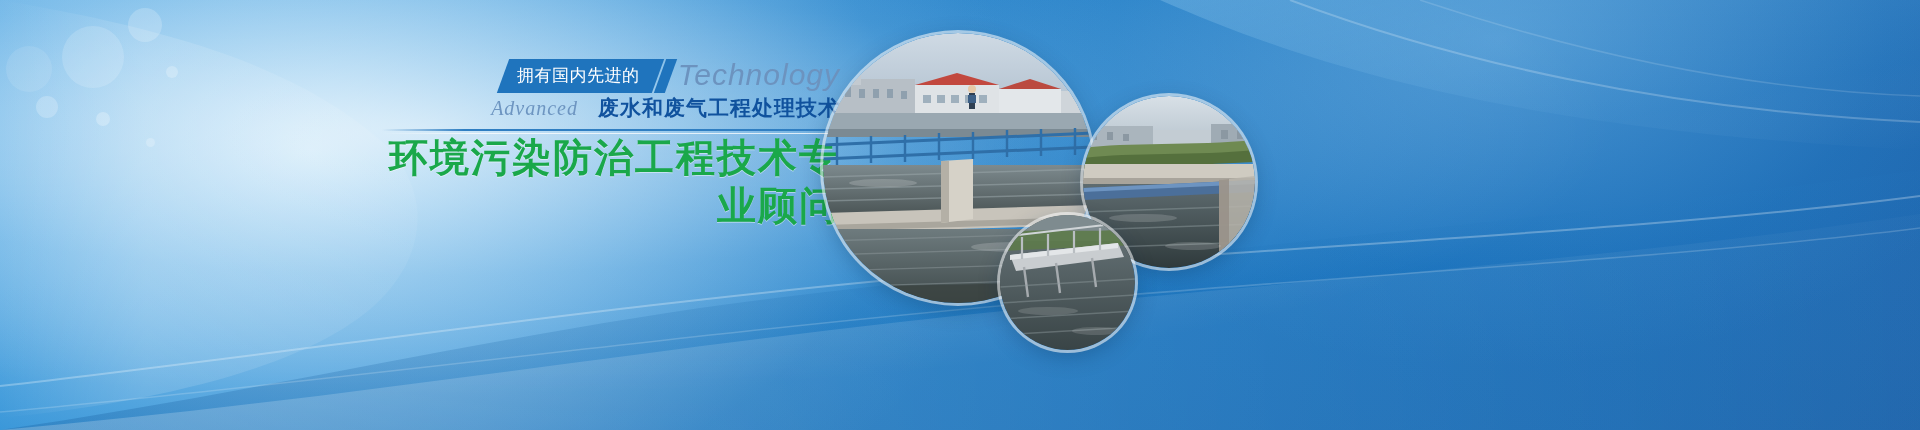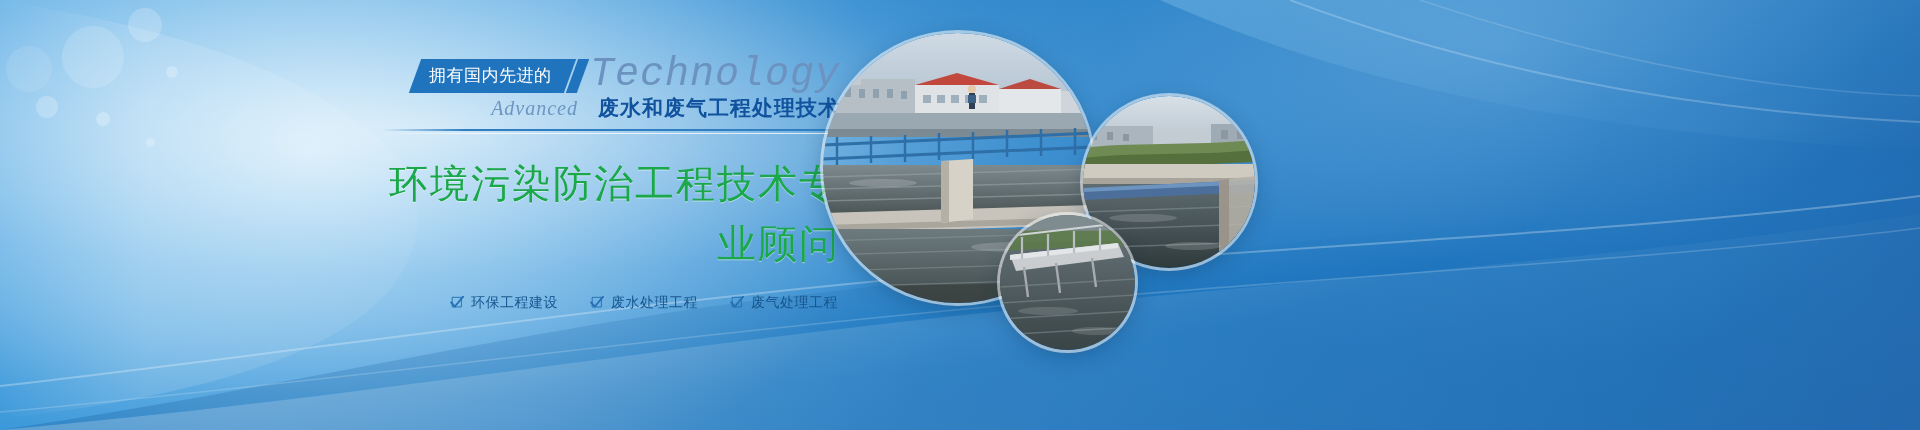--- a/index.html
+++ b/index.html
@@ -56,23 +56,23 @@
   .tag span { display:inline-block; transform:skewX(20deg); }
   .tag:after{
     content:"";
     position:absolute;
     right:-13px; top:0;
     width:11px; height:34px;
     background:#1f74bd;
     transform:skewX(0deg);
   }
   .tech {
-    font-family:Liberation Mono, monospace;
+    font-family:Liberation Sans, sans-serif;
     font-style:italic;
-    font-size:40px;
+    font-size:30px;
     line-height:38px;
     color:#6c93bf;
     margin-left:20px;
     letter-spacing:1px;
   }
 
   .line2 {
     margin-top:-2px;
     display:flex;
     justify-content:flex-end;
@@ -103,26 +103,26 @@
   }
   .rule2 {
     margin-top:2px;
     margin-left:auto;
     width:458px;
     height:1px;
     background:linear-gradient(to right, rgba(255,255,255,0) 0%, rgba(255,255,255,.75) 20%, rgba(255,255,255,.75) 100%);
   }
 
   .headline {
-    margin-top:20px;
+    margin-top:0;
     font-size:39px;
-    font-weight:normal;
+    font-weight:bold;
     color:#1aa84a;
     letter-spacing:2px;
-    line-height:60px;
+    line-height:48px;
     text-shadow:0 1px 0 rgba(255,255,255,.45);
   }
 
   .tagline {
     margin-top:4px;
     font-size:25px;
     line-height:36px;
     color:#1c63a8;
     letter-spacing:1px;
     font-family:"Liberation Serif", serif;
@@ -229,43 +229,20 @@
       <div class="adv">Advanced</div>
       <div class="sub2">废水和废气工程处理技术</div>
     </div>
 
     <div class="rule"></div>
     <div class="rule2"></div>
 
     <div class="headline">环境污染防治工程技术专业顾问</div>
 
 
-    <div class="features">
-      <div class="feat">
-        <svg class="check" viewBox="0 0 16 16">
-          <path d="M2.5 1.5 H13 V12.5 H2.5 Z" fill="none" stroke="#2470b4" stroke-width="1.1"></path>
-          <path d="M1.2 7.4 L5.6 12 L15 0.8" fill="none" stroke="#2470b4" stroke-width="2.1" stroke-linecap="round" stroke-linejoin="round"></path>
-        </svg>
-        <span>环保工程建设</span>
-      </div>
-      <div class="feat">
-        <svg class="check" viewBox="0 0 16 16">
-          <path d="M2.5 1.5 H13 V12.5 H2.5 Z" fill="none" stroke="#2470b4" stroke-width="1.1"></path>
-          <path d="M1.2 7.4 L5.6 12 L15 0.8" fill="none" stroke="#2470b4" stroke-width="2.1" stroke-linecap="round" stroke-linejoin="round"></path>
-        </svg>
-        <span>废水处理工程</span>
-      </div>
-      <div class="feat">
-        <svg class="check" viewBox="0 0 16 16">
-          <path d="M2.5 1.5 H13 V12.5 H2.5 Z" fill="none" stroke="#2470b4" stroke-width="1.1"></path>
-          <path d="M1.2 7.4 L5.6 12 L15 0.8" fill="none" stroke="#2470b4" stroke-width="2.1" stroke-linecap="round" stroke-linejoin="round"></path>
-        </svg>
-        <span>废气处理工程</span>
-      </div>
-    </div>
   </div>
 
   <div class="photo" id="photo-main">
     <svg width="270" height="270" viewBox="0 0 270 270">
       <defs>
         <clipPath id="cp1">
             <circle cx="135" cy="135" r="135"></circle>
           </clipPath>
         <linearGradient id="sky1" x1="0" y1="0" x2="0" y2="1">
           <stop offset="0%" stop-color="#cfdae4"></stop>

